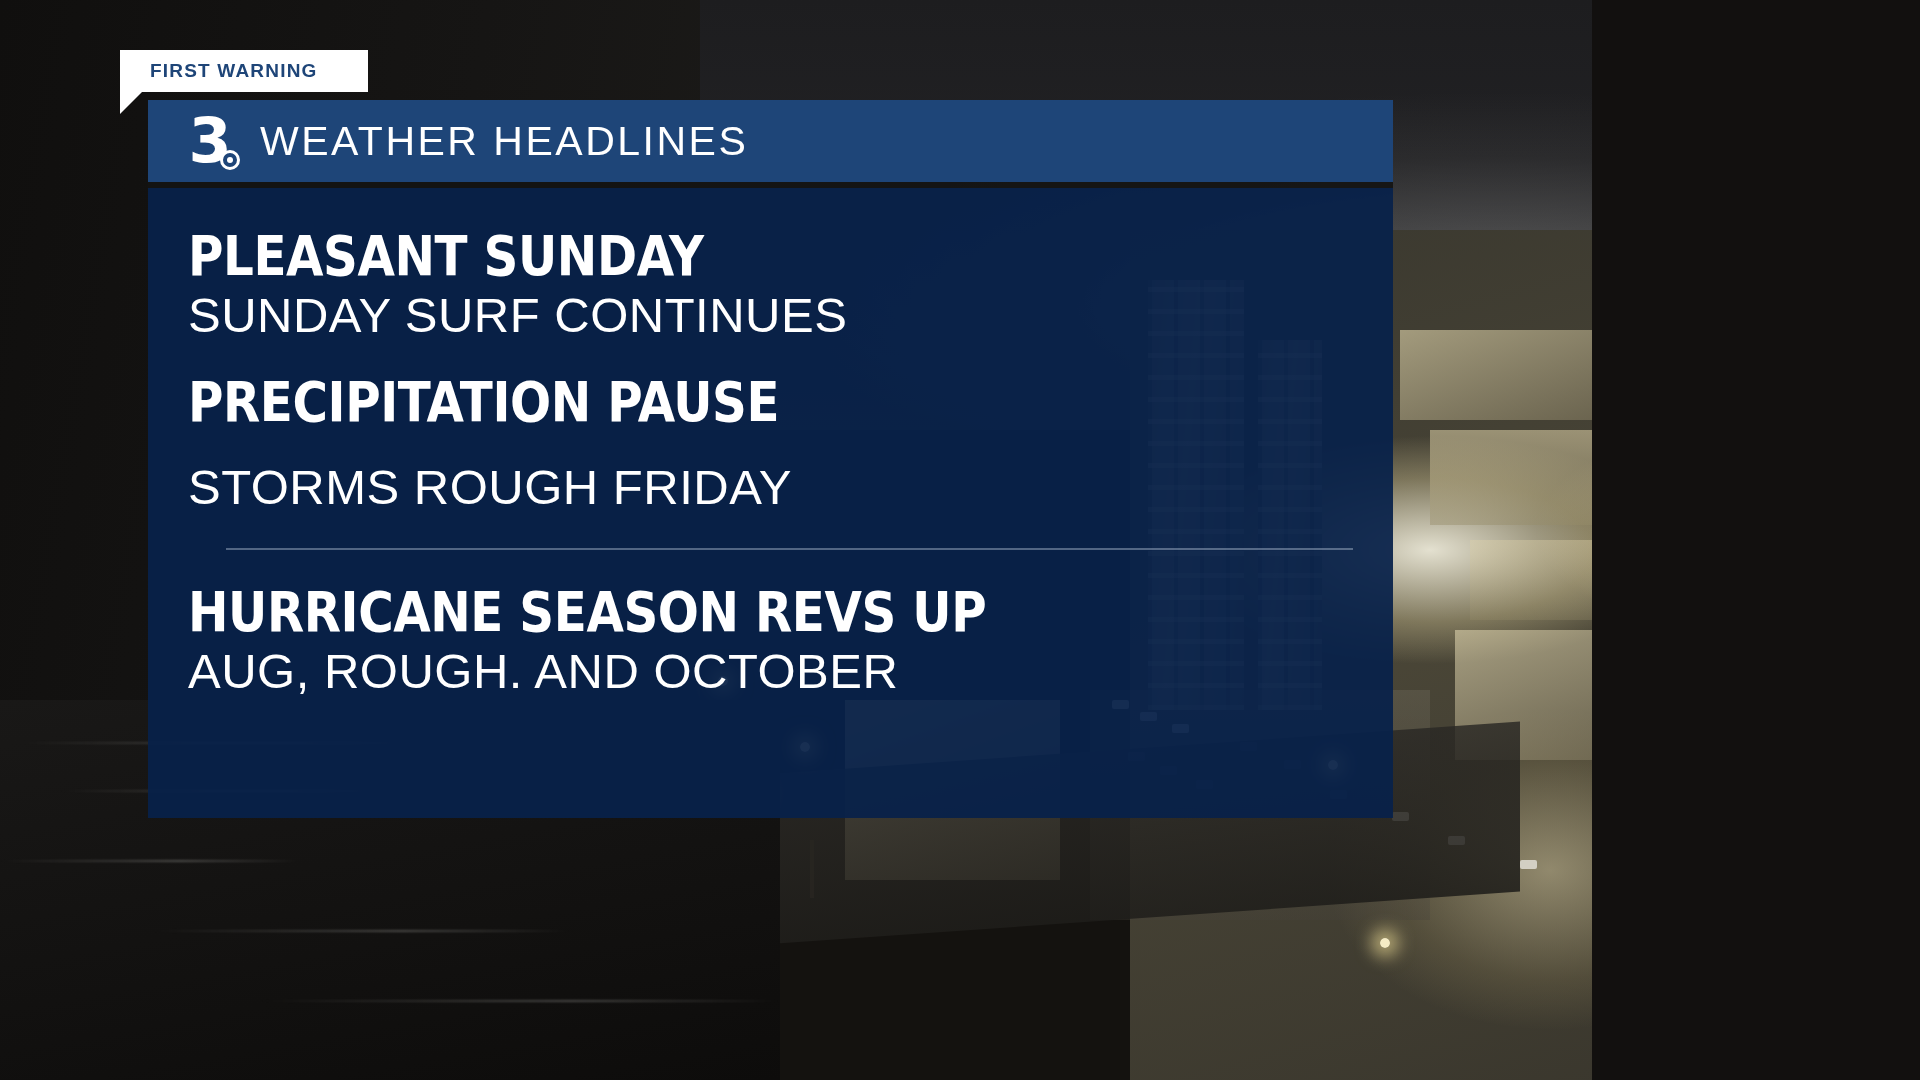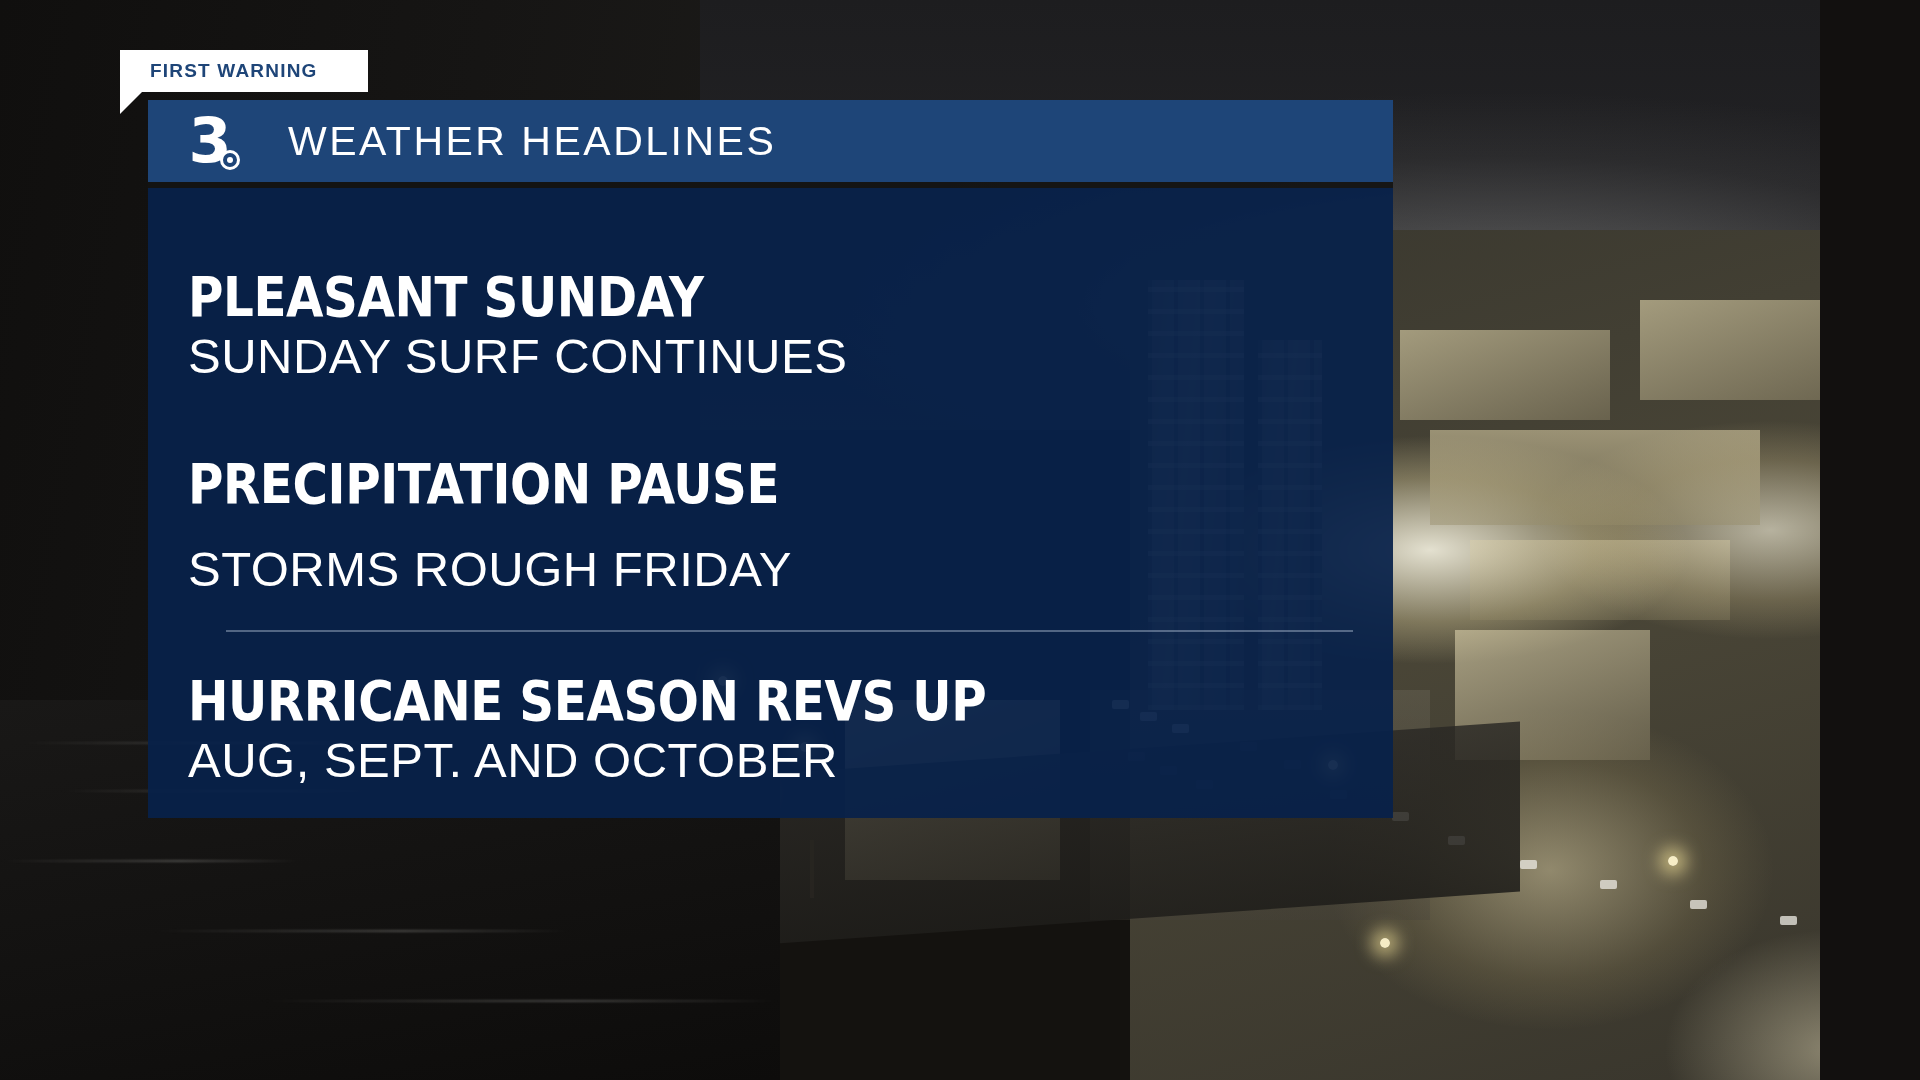--- a/index.html
+++ b/index.html
@@ -6,21 +6,21 @@
 
   html, body {
     width:1920px; height:1080px;
     overflow:hidden;
     background:#12100f;
     font-family:"Liberation Sans", sans-serif;
   }
 
   #stage {
     position:relative;
-    width:1820px; height:1080px;
+    width:1592px; height:1080px;
     overflow:hidden;
   }
 
   
   .bg {
     position:absolute; inset:0;
     background:#14120f;
   }
   .bg-sky {
     position:absolute; left:0; top:0; width:1920px; height:430px;
@@ -155,21 +155,21 @@
     content:"";
     position:absolute; left:4px; top:4px;
     width:6px; height:6px; border-radius:50%;
     background:#ffffff;
   }
   .card-title {
     color:#ffffff;
     font-size:41px;
     font-weight:300;
     letter-spacing:2.5px;
-    margin-left:48px;
+    margin-left:20px;
     white-space:nowrap;
   }
   .header-gap {
     height:6px;
     background:rgba(20,19,18,.92);
   }
   .card-body {
     height:630px;
     background:rgba(7,33,74,.935);
     padding:40px 40px 0 40px;
@@ -189,21 +189,21 @@
   }
   .hl-sub {
     color:#ffffff;
     font-weight:300;
     font-size:49px;
     line-height:1.06;
     letter-spacing:.5px;
     white-space:nowrap;
     margin-top:6px;
   }
-  .group { margin-bottom:6px;margin-top:41px; }
+  .group { margin-bottom:6px; }
   .gap-sm { height:26px; }
 
   .divider {
     height:2px;
     background:rgba(185,200,220,.42);
     margin:34px 0 34px 38px;
   }
 </style>
 </head>
 <body>
@@ -295,19 +295,19 @@
       <div class="group">
         <div class="hl-big">PRECIPITATION PAUSE</div>
         <div class="gap-sm"></div>
         <div class="hl-sub">STORMS ROUGH FRIDAY</div>
       </div>
 
       <div class="divider"></div>
 
       <div class="group">
         <div class="hl-big">HURRICANE SEASON REVS UP</div>
-        <div class="hl-sub">AUG, SEPT. AND OCTOBER</div>
+        <div class="hl-sub">AUG, ROUGH. AND OCTOBER</div>
       </div>
 
     </div>
   </div>
 
 </div>
 
 </body></html>

